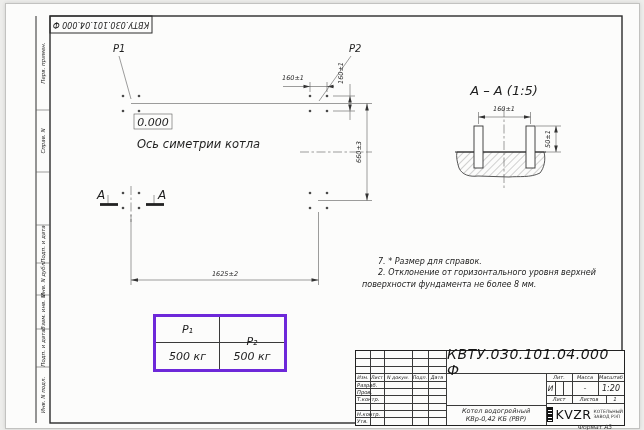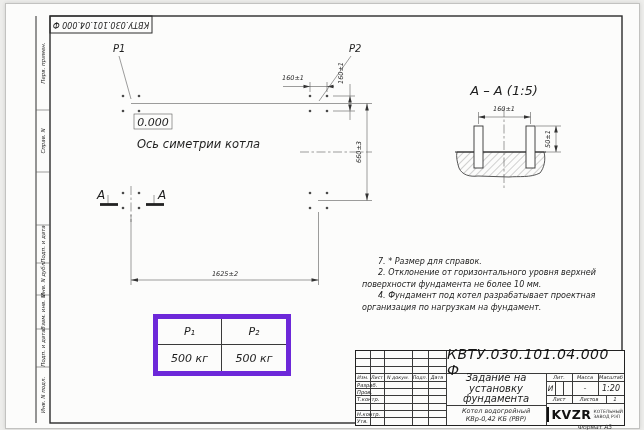--- a/index.html
+++ b/index.html
@@ -16,33 +16,33 @@
   .dot{fill:#4a4a4a;stroke:none;}
   text{font-family:"DejaVu Sans",sans-serif;font-style:italic;fill:#1f1f1f;}
   .dimt{font-size:6.5px;}
   .lblbig{font-size:10px;}
   .sect{font-size:13px;}
   .vlabel{position:absolute;left:36px;width:14px;display:flex;align-items:center;justify-content:center;overflow:visible;}
   .vlabel span{transform:rotate(-90deg);white-space:nowrap;font-size:5.5px;font-style:italic;color:#2a2a2a;}
   #stampTop{position:absolute;left:50px;top:16px;width:102px;height:17px;display:flex;align-items:center;justify-content:center;transform:rotate(180deg);font-size:8px;font-style:italic;color:#1f1f1f;white-space:nowrap;}
   #notes{position:absolute;left:362px;top:256px;width:268px;color:#222;}
   #notes p{margin:0;font-size:8px;font-style:italic;line-height:11.4px;text-indent:16px;}
-  #loadtable{position:absolute;left:153px;top:314px;width:128px;height:52px;border:5px solid #6d28d9;}
+  #loadtable{position:absolute;left:153px;top:314px;width:128px;height:52px;border:3px solid #6d28d9;}
   #loadtable .cell{position:absolute;display:flex;align-items:center;justify-content:center;font-style:italic;font-size:11px;color:#1d1d1d;}
   #loadtable .vline{position:absolute;left:63px;top:0;width:1px;height:52px;background:#3a3a3a;}
   #loadtable .hline{position:absolute;left:0;top:25px;width:128px;height:1px;background:#3a3a3a;}
   #titleblock{position:absolute;left:355px;top:350px;width:268px;height:74px;border:1.3px solid #222;background:#fcfcfb;}
   #titleblock .l{position:absolute;background:#3a3a3a;}
   #titleblock .t{position:absolute;display:flex;align-items:center;justify-content:center;font-style:italic;color:#1d1d1d;white-space:nowrap;}
   #docnum{position:absolute;left:91px;top:0;width:177px;height:22px;display:flex;align-items:center;justify-content:center;font-size:14px;font-style:italic;letter-spacing:0.5px;color:#151515;}
   #tbtitle{position:absolute;left:91px;top:23px;width:98px;height:30px;display:flex;flex-direction:column;align-items:center;justify-content:center;font-size:10px;font-style:italic;line-height:10.5px;color:#1a1a1a;}
   #tbprod{position:absolute;left:91px;top:55px;width:98px;height:18px;display:flex;flex-direction:column;align-items:center;justify-content:center;font-size:6.5px;font-style:italic;line-height:8px;color:#2a2a2a;}
   #logo{position:absolute;left:191px;top:53px;width:76px;height:20px;display:flex;align-items:center;justify-content:center;gap:2px;}
   #logoGlyph{width:11px;height:13px;background:repeating-linear-gradient(180deg,#111 0 2.2px,#fff 2.2px 3.2px);border:1px solid #111;}
-  #logoText{font-weight:bold;font-size:12.5px;font-style:normal;color:#111;letter-spacing:0.5px;}
+  #logoText{font-weight:normal;font-size:12.5px;font-style:normal;color:#111;letter-spacing:0.5px;}
   #logoCompany{display:flex;flex-direction:column;font-size:4.5px;line-height:5.2px;color:#333;font-style:normal;}
   #formatLabel{position:absolute;left:555px;top:423px;width:80px;text-align:center;font-size:6px;font-style:italic;color:#333;}
 </style>
 </head>
 <body>
 
 <div id="stage">
   <div id="paper"></div>
 
   <svg id="dwg" width="644" height="430" viewBox="0 0 644 430">
@@ -201,29 +201,28 @@
     </div>
   <div class="vlabel" style="top:329px;height:38px;">
       <span>Подп. и дата</span>
     </div>
   <div class="vlabel" style="top:367px;height:56px;">
       <span>Инв. N подл.</span>
     </div>
 
   <div id="notes">
     <p>7. * Размер для справок.</p>
-    <p>2. Отклонение от горизонтального уровня верхней поверхности фундамента не более 10 мм.</p>
-    <p>4. Фундамент под котел разрабатывает проектная организация по нагрузкам на фундамент.</p>
+    <p>2. Отклонение от горизонтального уровня верхней поверхности фундамента не более 8 мм.</p>
   </div>
 
   <div id="loadtable">
     <div class="vline"></div>
     <div class="hline"></div>
     <div class="cell" style="left:0;top:0;width:63px;height:25px;">P₁</div>
-    <div class="cell" style="left:64px;top:0;width:64px;height:25px;text-align:center;">P₂</div>
+    <div class="cell" style="left:64px;top:12px;width:64px;height:25px;text-align:center;">P₂</div>
     <div class="cell" style="left:0;top:26px;width:63px;height:26px;">500 кг</div>
     <div class="cell" style="left:64px;top:26px;width:64px;height:26px;">500 кг</div>
   </div>
 
   <div id="titleblock">
 
     <div class="l" style="left:14px;top:0;width:1px;height:74px;"></div>
     <div class="l" style="left:28px;top:0;width:1px;height:74px;"></div>
     <div class="l" style="left:56px;top:0;width:1px;height:74px;"></div>
     <div class="l" style="left:72px;top:0;width:1px;height:74px;"></div>
@@ -257,25 +256,20 @@
 
     <div class="t" style="left:1px;top:30px;width:27px;height:7px;font-size:5.2px;justify-content:flex-start;">Разраб.</div>
     <div class="t" style="left:1px;top:37px;width:27px;height:7px;font-size:5.2px;justify-content:flex-start;">Пров.</div>
     <div class="t" style="left:1px;top:44px;width:27px;height:8px;font-size:5.2px;justify-content:flex-start;">Т.контр.</div>
     <div class="t" style="left:1px;top:52px;width:27px;height:7px;font-size:5.2px;justify-content:flex-start;"></div>
     <div class="t" style="left:1px;top:59px;width:27px;height:7px;font-size:5.2px;justify-content:flex-start;">Н.контр.</div>
     <div class="t" style="left:1px;top:66px;width:27px;height:7px;font-size:5.2px;justify-content:flex-start;">Утв.</div>
 
     <div id="docnum">КВТУ.030.101.04.000 Ф</div>
 
-    <div id="tbtitle">
-      <div>Задание на</div>
-      <div>установку</div>
-      <div>фундамента</div>
-    </div>
 
     <div id="tbprod">
       <div>Котел водогрейный</div>
       <div>КВр-0,42 КБ (РВР)</div>
     </div>
 
     <div class="t" style="left:190px;top:22px;width:26px;height:8px;font-size:5px;">Лит.</div>
     <div class="t" style="left:216px;top:22px;width:26px;height:8px;font-size:5px;">Масса</div>
     <div class="t" style="left:242px;top:22px;width:26px;height:8px;font-size:5px;">Масштаб</div>
     <div class="t" style="left:190px;top:30px;width:9px;height:14px;font-size:7.5px;">И</div>

